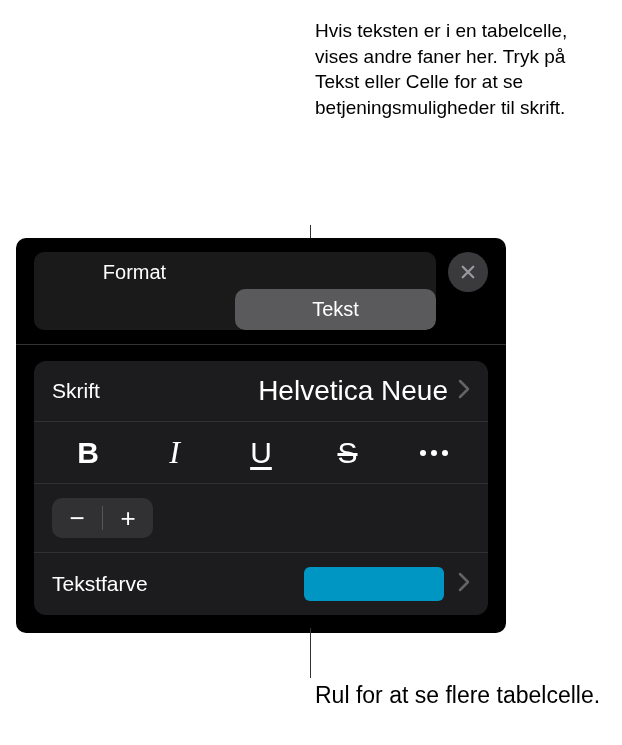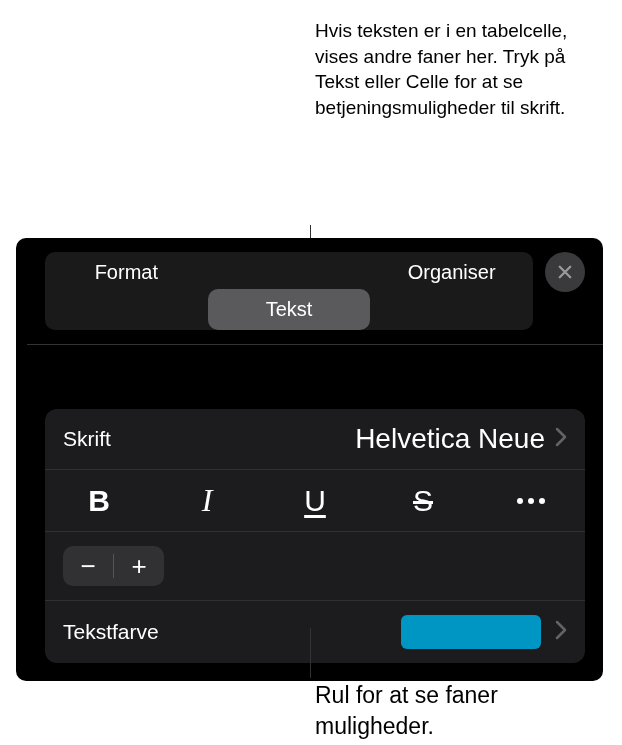--- a/index.html
+++ b/index.html
@@ -45,25 +45,24 @@
       left: 310px;
       top: 628px;
       width: 1px;
       height: 50px;
       background: #333;
     }
     .panel {
       position: absolute;
       top: 238px;
       left: 16px;
-      width: 587px;
+      width: 490px;
       background: #000;
       border-radius: 10px;
       overflow: hidden;
-      padding-left: 11px;
     }
     .tab-bar {
       display: flex;
       align-items: center;
       padding: 14px 18px 14px 18px;
       gap: 10px;
       border-bottom: 1px solid #333;
       position: relative;
     }
     .tab-segment {
@@ -104,21 +103,20 @@
       width: 18px;
       height: 18px;
     }
     .content {
       padding: 16px 18px 18px 18px;
     }
     .group {
       background: #1c1c1e;
       border-radius: 12px;
       overflow: hidden;
-      margin-top: 48px;
     }
     .row {
       display: flex;
       align-items: center;
       padding: 14px 18px;
       border-bottom: 1px solid #313133;
       min-height: 58px;
     }
     .row:last-child {
       border-bottom: none;
@@ -219,21 +217,20 @@
 <body>
 
 <div class="callout-top">Hvis teksten er i en tabelcelle, vises andre faner her. Tryk på Tekst eller Celle for at se betjeningsmuligheder til skrift.</div>
 <div class="callout-line-top"></div>
 
 <div class="panel">
   <div class="tab-bar">
     <div class="tab-segment">
       <div class="tab">Format</div>
       <div class="tab active">Tekst</div>
-      <div class="tab">Organiser</div>
     </div>
     <div class="close-btn">
       <svg viewBox="0 0 24 24">
         <path d="M5 5 L19 19 M19 5 L5 19" stroke="#9a9a9e" stroke-width="3" stroke-linecap="round" fill="none"></path>
       </svg>
     </div>
   </div>
 
   <div class="content">
     <div class="group">
@@ -276,13 +273,13 @@
               <path d="M2 2 L10 10 L2 18" stroke="#636366" stroke-width="2.5" fill="none" stroke-linecap="round" stroke-linejoin="round"></path>
             </svg>
         </div>
       </div>
 
     </div>
   </div>
 </div>
 
 <div class="callout-line-bottom"></div>
-<div class="callout-bottom">Rul for at se faner muligheder.</div>
+<div class="callout-bottom">Rul for at se flere tabelcelle.</div>
 
 </body></html>

